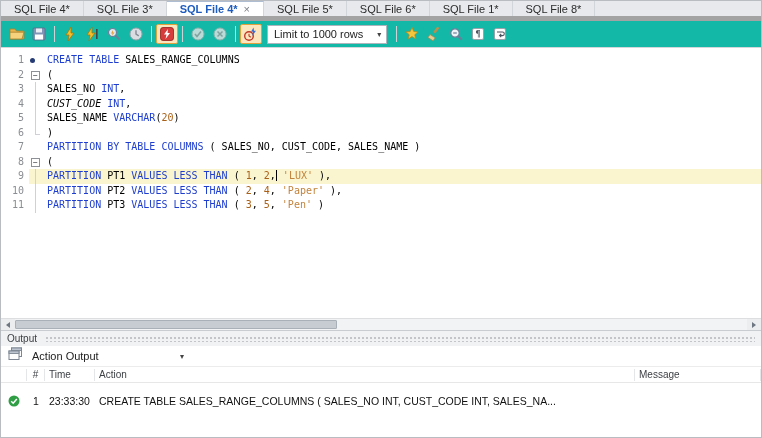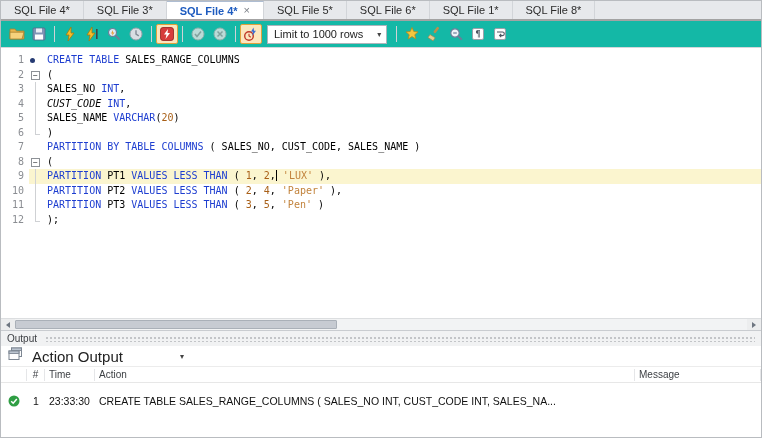--- a/index.html
+++ b/index.html
@@ -1,21 +1,21 @@
 <!DOCTYPE html>
 <html><head>
 <meta charset="utf-8">
 <style>
   * { box-sizing: border-box; margin: 0; padding: 0; }
   html,body { background:#fff; }
   body { font-family:"Liberation Sans", sans-serif; width:762px; }
   .app { width:762px; height:438px; border:1px solid #b9bcc0; background:#fff; display:flex; flex-direction:column; overflow:hidden; }
 
   
-  .tabbar { height:20px; background:#e7e9ec; border-bottom:2px solid #a3a3a3; display:flex; align-items:stretch; flex:none; }
+  .tabbar { height:20px; background:#e7e9ec; border-bottom:5px solid #a3a3a3; display:flex; align-items:stretch; flex:none; }
   .tab { padding:0 13px; display:flex; align-items:center; gap:6px; font-size:11px; color:#2b2b2b; border-right:1px solid #d2d5d9; cursor:default; white-space:nowrap; }
   .tab.active { background:#ffffff; color:#1d5bbf; font-weight:bold; border-top:1px solid #aebdd2; }
   .tab .close { color:#7a7f86; font-size:11px; font-weight:normal; line-height:1; }
 
   
   .toolbar { height:27px; background:#14b8a6; border-bottom:1px solid #d4d7da; display:flex; align-items:center; padding:0 5px; flex:none; }
   .ticon { width:22px; height:20px; display:flex; align-items:center; justify-content:center; border:1px solid transparent; border-radius:2px; flex:none; }
   .ticon.pressed { background:#fce6bd; border-color:#e0a23c; }
   .ticon.disabled { opacity:.8; }
   .tsep { width:1px; height:16px; background:#cfd2d6; margin:0 4px; flex:none; }
@@ -42,21 +42,21 @@
   .tri-r { width:0; height:0; border-top:3.5px solid transparent; border-bottom:3.5px solid transparent; border-left:4.5px solid #6e7681; }
   .strack { flex:1; position:relative; }
   .sthumb { position:absolute; left:0; top:1px; bottom:1px; width:44%; background:#c7cbd2; border:1px solid #aab0b8; border-radius:1px; }
 
   
   .output { flex:1; display:flex; flex-direction:column; background:#fff; min-height:0; }
   .output-title-bar { height:15px; background:#f1f2f3; display:flex; align-items:center; gap:8px; padding:0 6px; font-size:10px; color:#3c3f43; flex:none; }
   .dots { flex:1; height:7px; background-image:radial-gradient(#c3c5c8 0.9px, transparent 1px); background-size:4px 4px; background-position:0 1px; }
   .action-row { height:21px; display:flex; align-items:center; padding:0 7px; flex:none; border-bottom:1px solid #ececec; }
   .dropbox { display:flex; align-items:center; width:152px; justify-content:space-between; margin-left:9px; }
-  .sel-label { font-size:15px; color:#222; }
+  .sel-label { font-size:11px; color:#222; }
   .drop-caret { font-size:8px; color:#444; }
   .grid-header { height:16px; display:flex; align-items:center; font-size:10px; color:#3c3f43; border-bottom:1px solid #e7e7e7; flex:none; }
   .grid-header > div { padding:0 4px; border-right:1px solid #e5e6e8; height:12px; line-height:12px; }
   .grid-body { flex:1; overflow:hidden; }
   .grow { height:16px; display:flex; align-items:center; font-size:10.5px; color:#111; margin-top:10px; }
   .grow > div { padding:0 4px; white-space:nowrap; overflow:hidden; }
   .c-status { width:26px; flex:none; display:flex; align-items:center; justify-content:center; }
   .c-num { width:18px; flex:none; text-align:center; }
   .c-time { width:50px; flex:none; }
   .c-action { flex:1; min-width:0; text-overflow:ellipsis; }
@@ -202,21 +202,20 @@
         <div class="line"><div class="ln">2</div><div class="fold"><span class="foldbox">−</span></div><div class="code"><span style="color: rgb(0, 0, 0);">(</span></div></div>
         <div class="line"><div class="ln">3</div><div class="fold v"></div><div class="code"><span style="color: rgb(0, 0, 0);">SALES_NO </span><span style="color: rgb(30, 62, 208);">INT</span><span style="color: rgb(0, 0, 0);">,</span></div></div>
         <div class="line"><div class="ln">4</div><div class="fold v"></div><div class="code"><span style="color: rgb(0, 0, 0); font-style: italic;">CUST_CODE </span><span style="color: rgb(30, 62, 208);">INT</span><span style="color: rgb(0, 0, 0);">,</span></div></div>
         <div class="line"><div class="ln">5</div><div class="fold v"></div><div class="code"><span style="color: rgb(0, 0, 0);">SALES_NAME </span><span style="color: rgb(30, 62, 208);">VARCHAR</span><span style="color: rgb(0, 0, 0);">(</span><span style="color: rgb(168, 95, 23);">20</span><span style="color: rgb(0, 0, 0);">)</span></div></div>
         <div class="line"><div class="ln">6</div><div class="fold end"></div><div class="code"><span style="color: rgb(0, 0, 0);">)</span></div></div>
         <div class="line"><div class="ln">7</div><div class="fold"></div><div class="code"><span style="color: rgb(30, 62, 208);">PARTITION BY TABLE COLUMNS</span><span style="color: rgb(0, 0, 0);"> ( SALES_NO, CUST_CODE, SALES_NAME )</span></div></div>
         <div class="line"><div class="ln">8</div><div class="fold"><span class="foldbox">−</span></div><div class="code"><span style="color: rgb(0, 0, 0);">(</span></div></div>
         <div class="line current"><div class="ln">9</div><div class="fold v"></div><div class="code"><span style="color: rgb(30, 62, 208);">PARTITION</span><span style="color: rgb(0, 0, 0);"> PT1 </span><span style="color: rgb(30, 62, 208);">VALUES LESS THAN</span><span style="color: rgb(0, 0, 0);"> ( </span><span style="color: rgb(168, 95, 23);">1</span><span style="color: rgb(0, 0, 0);">, </span><span style="color: rgb(168, 95, 23);">2</span><span style="color: rgb(0, 0, 0);">,</span><span class="cursor"></span><span style="color: rgb(0, 0, 0);"> </span><span style="color: rgb(194, 131, 60);">'LUX'</span><span style="color: rgb(0, 0, 0);"> ),</span></div></div>
         <div class="line"><div class="ln">10</div><div class="fold v"></div><div class="code"><span style="color: rgb(30, 62, 208);">PARTITION</span><span style="color: rgb(0, 0, 0);"> PT2 </span><span style="color: rgb(30, 62, 208);">VALUES LESS THAN</span><span style="color: rgb(0, 0, 0);"> ( </span><span style="color: rgb(168, 95, 23);">2</span><span style="color: rgb(0, 0, 0);">, </span><span style="color: rgb(168, 95, 23);">4</span><span style="color: rgb(0, 0, 0);">, </span><span style="color: rgb(194, 131, 60);">'Paper'</span><span style="color: rgb(0, 0, 0);"> ),</span></div></div>
         <div class="line"><div class="ln">11</div><div class="fold v"></div><div class="code"><span style="color: rgb(30, 62, 208);">PARTITION</span><span style="color: rgb(0, 0, 0);"> PT3 </span><span style="color: rgb(30, 62, 208);">VALUES LESS THAN</span><span style="color: rgb(0, 0, 0);"> ( </span><span style="color: rgb(168, 95, 23);">3</span><span style="color: rgb(0, 0, 0);">, </span><span style="color: rgb(168, 95, 23);">5</span><span style="color: rgb(0, 0, 0);">, </span><span style="color: rgb(194, 131, 60);">'Pen'</span><span style="color: rgb(0, 0, 0);"> )</span></div></div>
-        <div class="line"><div class="ln">12</div><div class="fold end"></div><div class="code"><span style="color: rgb(0, 0, 0);">);</span></div></div>
       </div>
   </div>
 
   <div class="hscroll">
     <div class="sarrow">
         <span class="tri-l"></span>
       </div>
     <div class="strack">
         <div class="sthumb"></div>
       </div>

